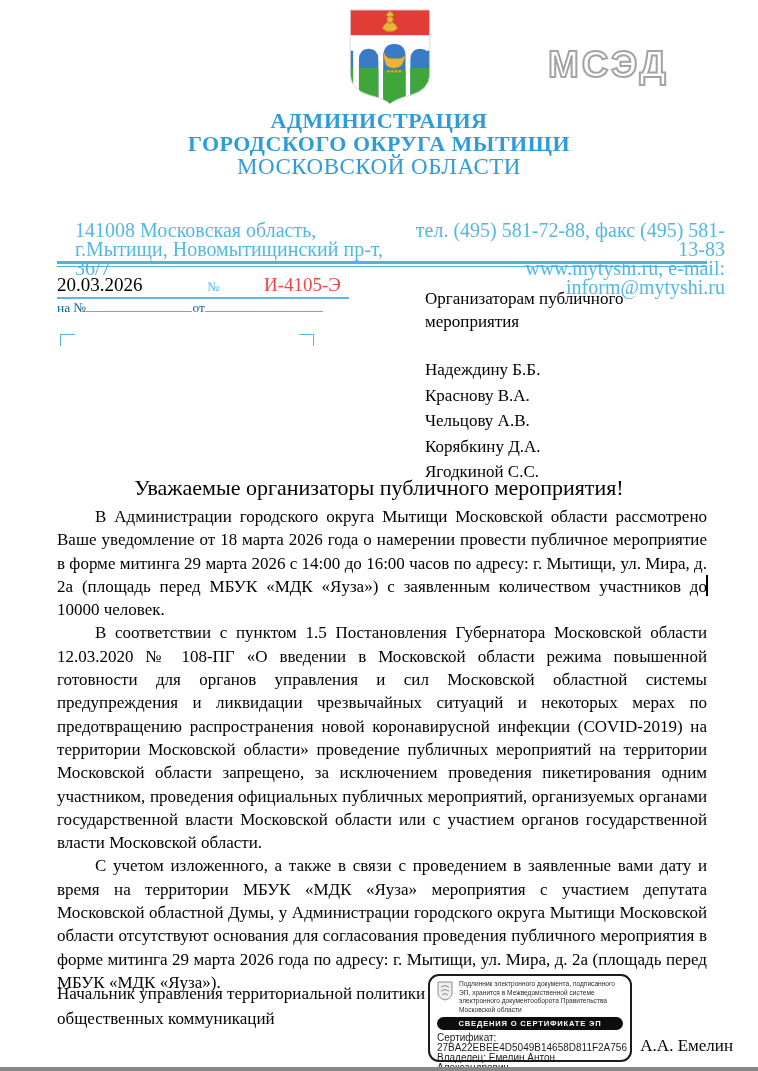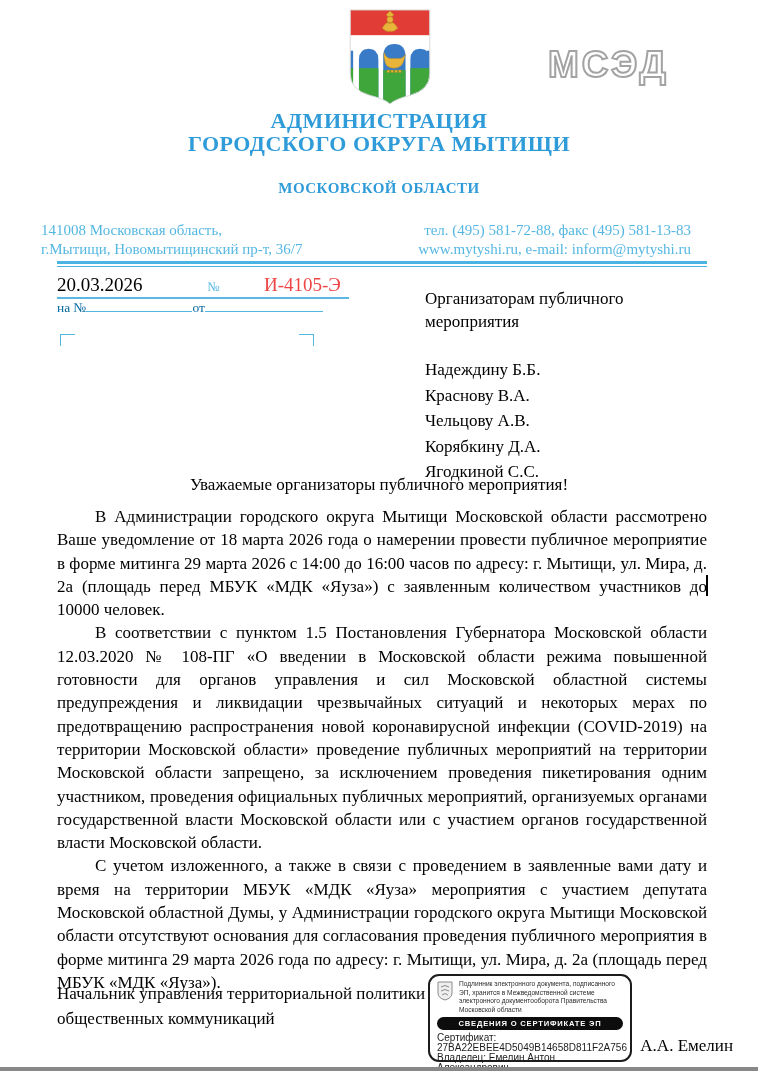--- a/index.html
+++ b/index.html
@@ -9,24 +9,24 @@
   
   .emblem{position:absolute;left:345px;top:8px;width:90px;height:97px;}
   .watermark{position:absolute;left:548px;top:44px;font-family:"Liberation Sans",sans-serif;
              font-weight:bold;font-size:37px;letter-spacing:3px;color:#ffffff;
              -webkit-text-stroke:2px #a3a3a3;text-shadow:0 0 1px #bdbdbd;}
 
   
   .org-header{position:absolute;left:0;top:109px;width:758px;text-align:center;
               color:#2f9cd9;line-height:23px;}
   .org-header .b{font-weight:bold;font-size:22px;letter-spacing:0.5px;}
-  .org-header .r{font-weight:bold;font-size:15px;letter-spacing:0.5px;margin-top:22px;}
+  .org-header .r{font-weight:normal;font-size:23px;letter-spacing:0.5px;}
 
-  .contact-row{position:absolute;left:41px;top:221px;width:650px;display:flex;
-               justify-content:space-between;color:#54b7e2;font-size:15px;line-height:19px;}
+  .contact-row{position:absolute;left:75px;top:221px;width:650px;display:flex;
+               justify-content:space-between;color:#54b7e2;font-size:20px;line-height:19px;}
   .contact-row .tel{text-align:right;}
 
   .rule{position:absolute;left:57px;top:261px;width:650px;height:2px;
         border-top:3px solid #4ab4e2;border-bottom:1.5px solid #4ab4e2;}
 
   
   .ref1{position:absolute;left:57px;top:274px;width:292px;border-bottom:2px solid #5ab8e2;
         font-size:19px;display:flex;align-items:baseline;padding-bottom:1px;gap:23px;}
   .ref1 .date{color:#000;}
   .ref1 .nosign{color:#54b7e2;font-size:13px;margin-left:42px;}
@@ -36,21 +36,21 @@
   .w1{width:106px;} .w2{width:118px;}
   .corner{position:absolute;width:14px;height:11px;}
   .corner.l{left:60px;top:334px;border-left:1.5px solid #54b7e2;border-top:1.5px solid #54b7e2;}
   .corner.r{left:299px;top:334px;border-right:1.5px solid #54b7e2;border-top:1.5px solid #54b7e2;}
 
   
   .recipient{position:absolute;left:425px;top:287px;font-size:17px;line-height:23px;}
   .recipient .names{margin-top:24px;line-height:25.5px;}
 
   
-  .salutation{position:absolute;left:0;top:475px;width:758px;text-align:center;font-size:17px;}
+  .salutation{position:absolute;left:0;top:475px;width:758px;text-align:center;font-size:22px;}
   .body-text{position:absolute;left:57px;top:505px;width:650px;font-size:17px;
              line-height:23.3px;text-align:justify;}
   .body-text p{margin:0;text-indent:38px;}
   .cursor-bar{position:absolute;left:706px;top:575px;width:1.5px;height:21px;background:#000;}
 
   
   .sig-left{position:absolute;left:57px;top:982px;width:395px;font-size:17px;line-height:24.5px;}
   .sig-name{position:absolute;left:598px;top:1036px;width:135px;text-align:right;font-size:17px;}
 
   

